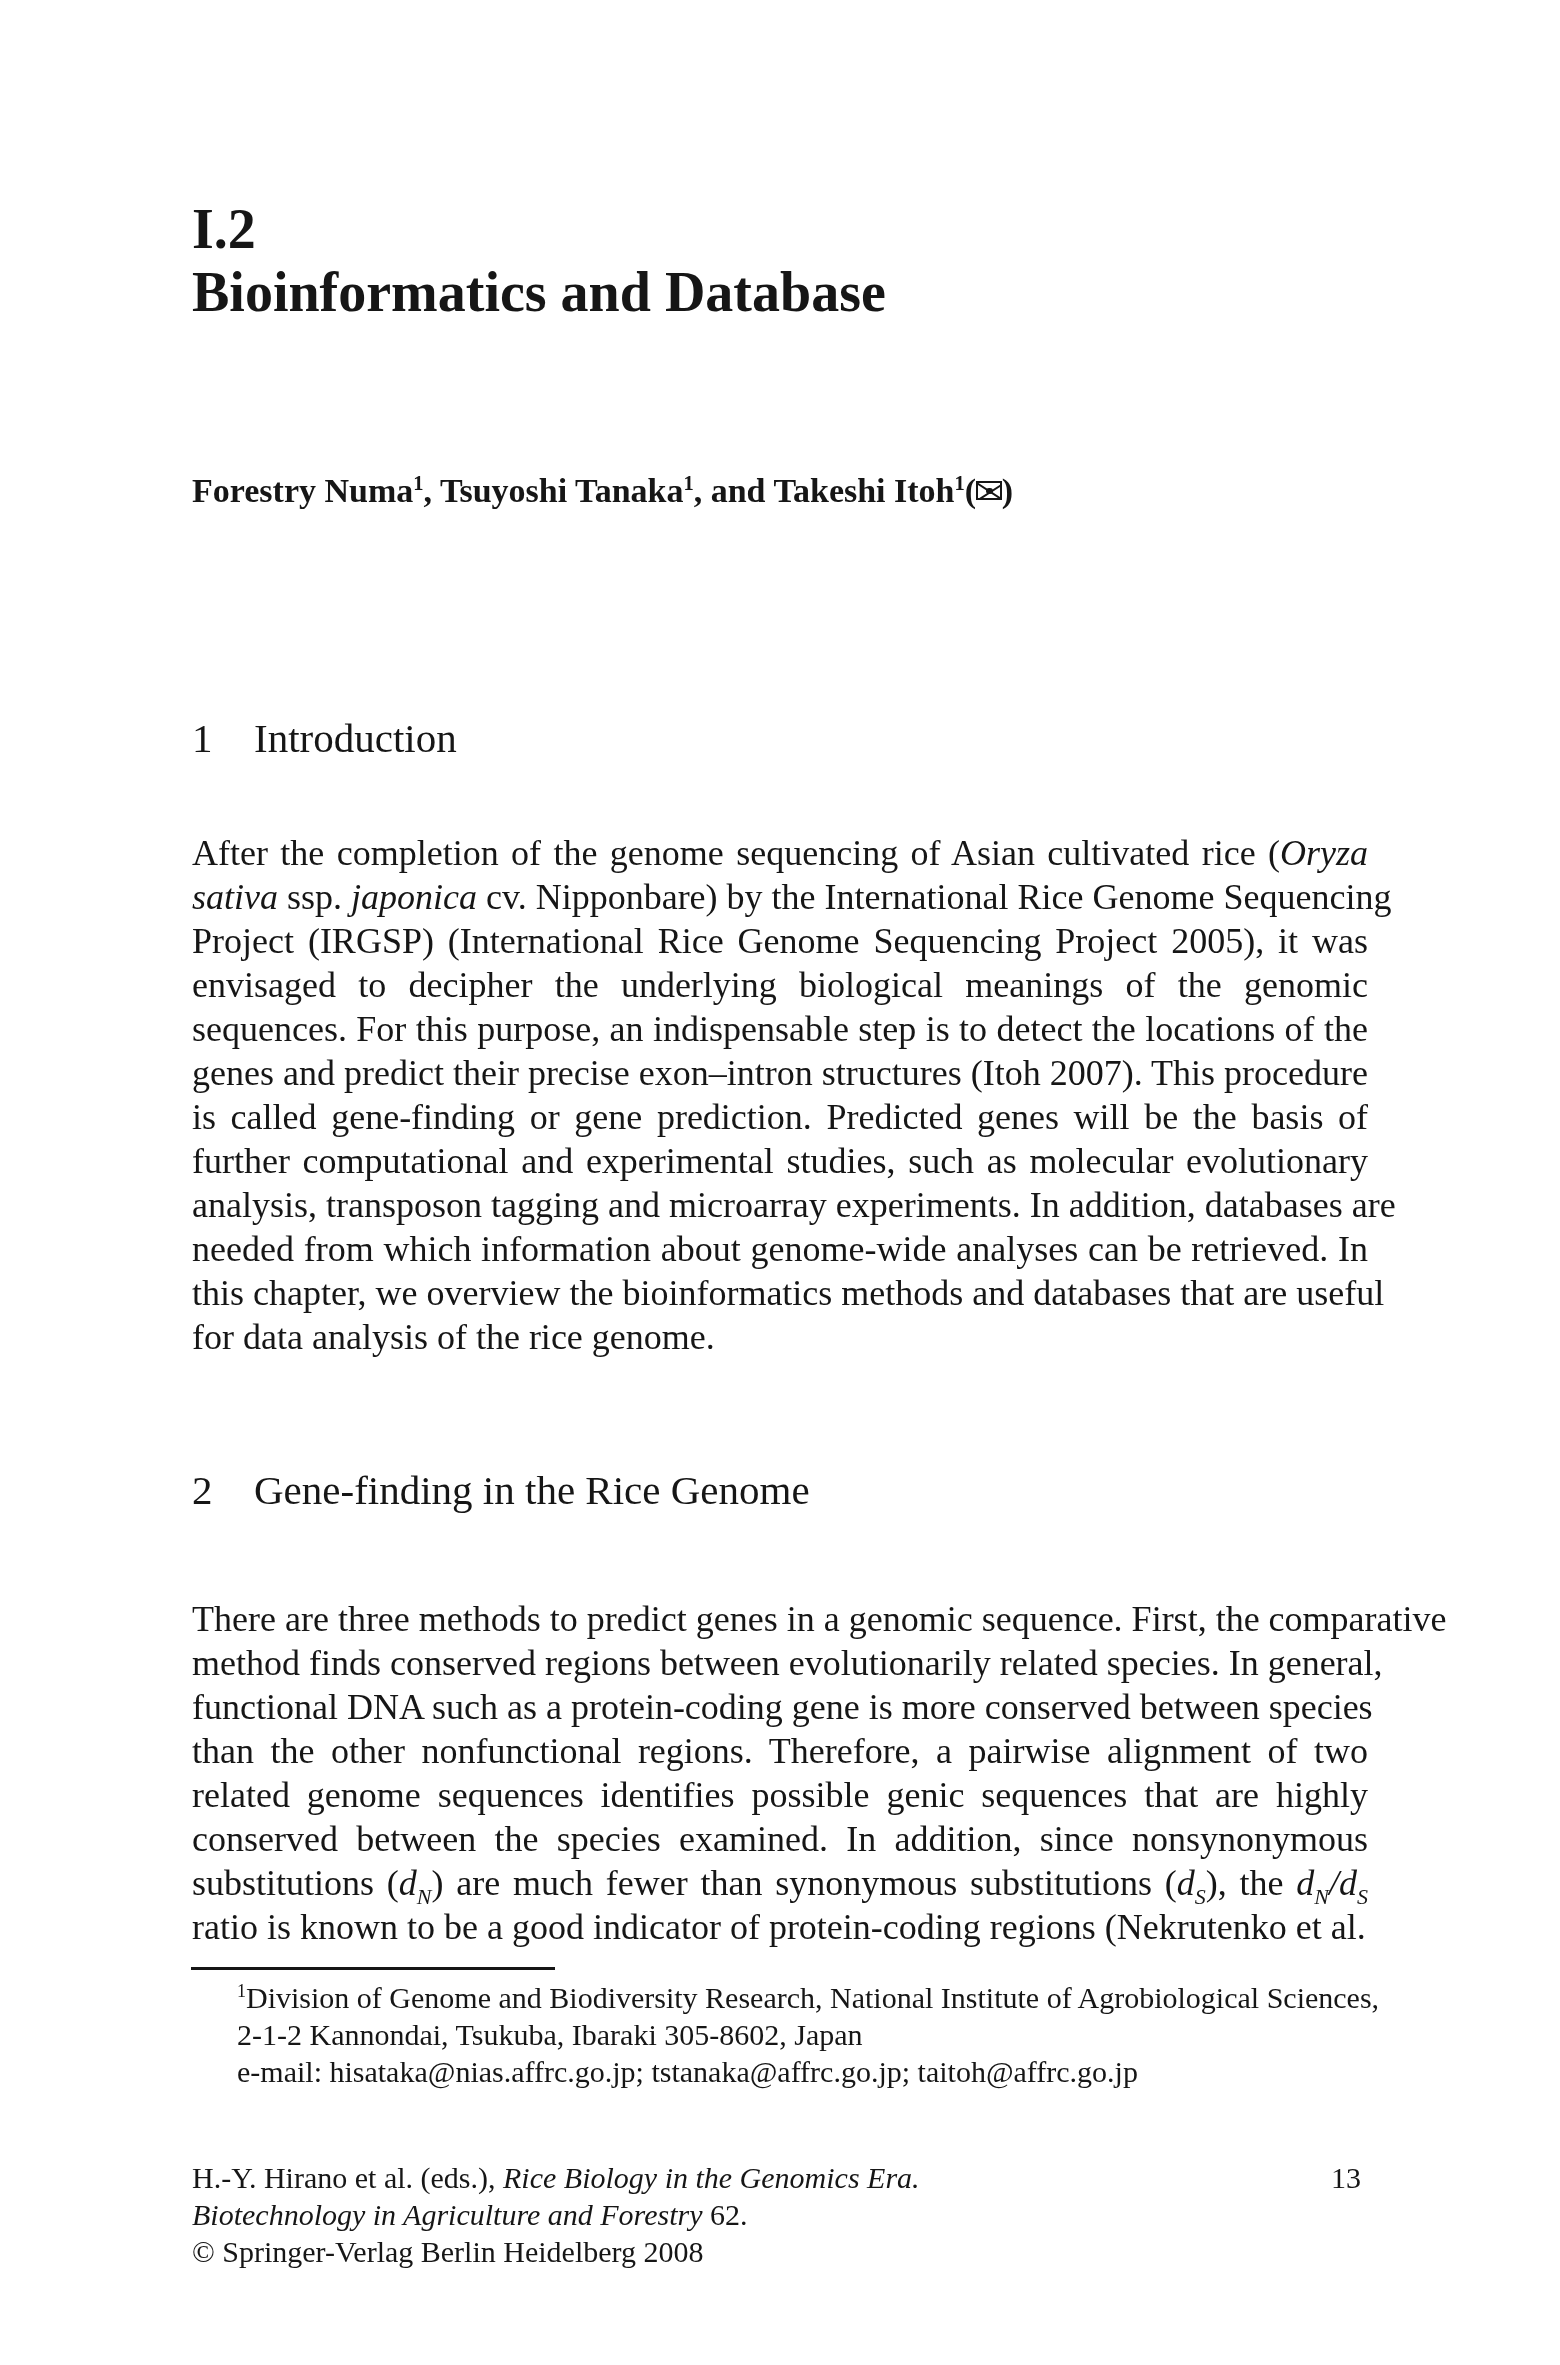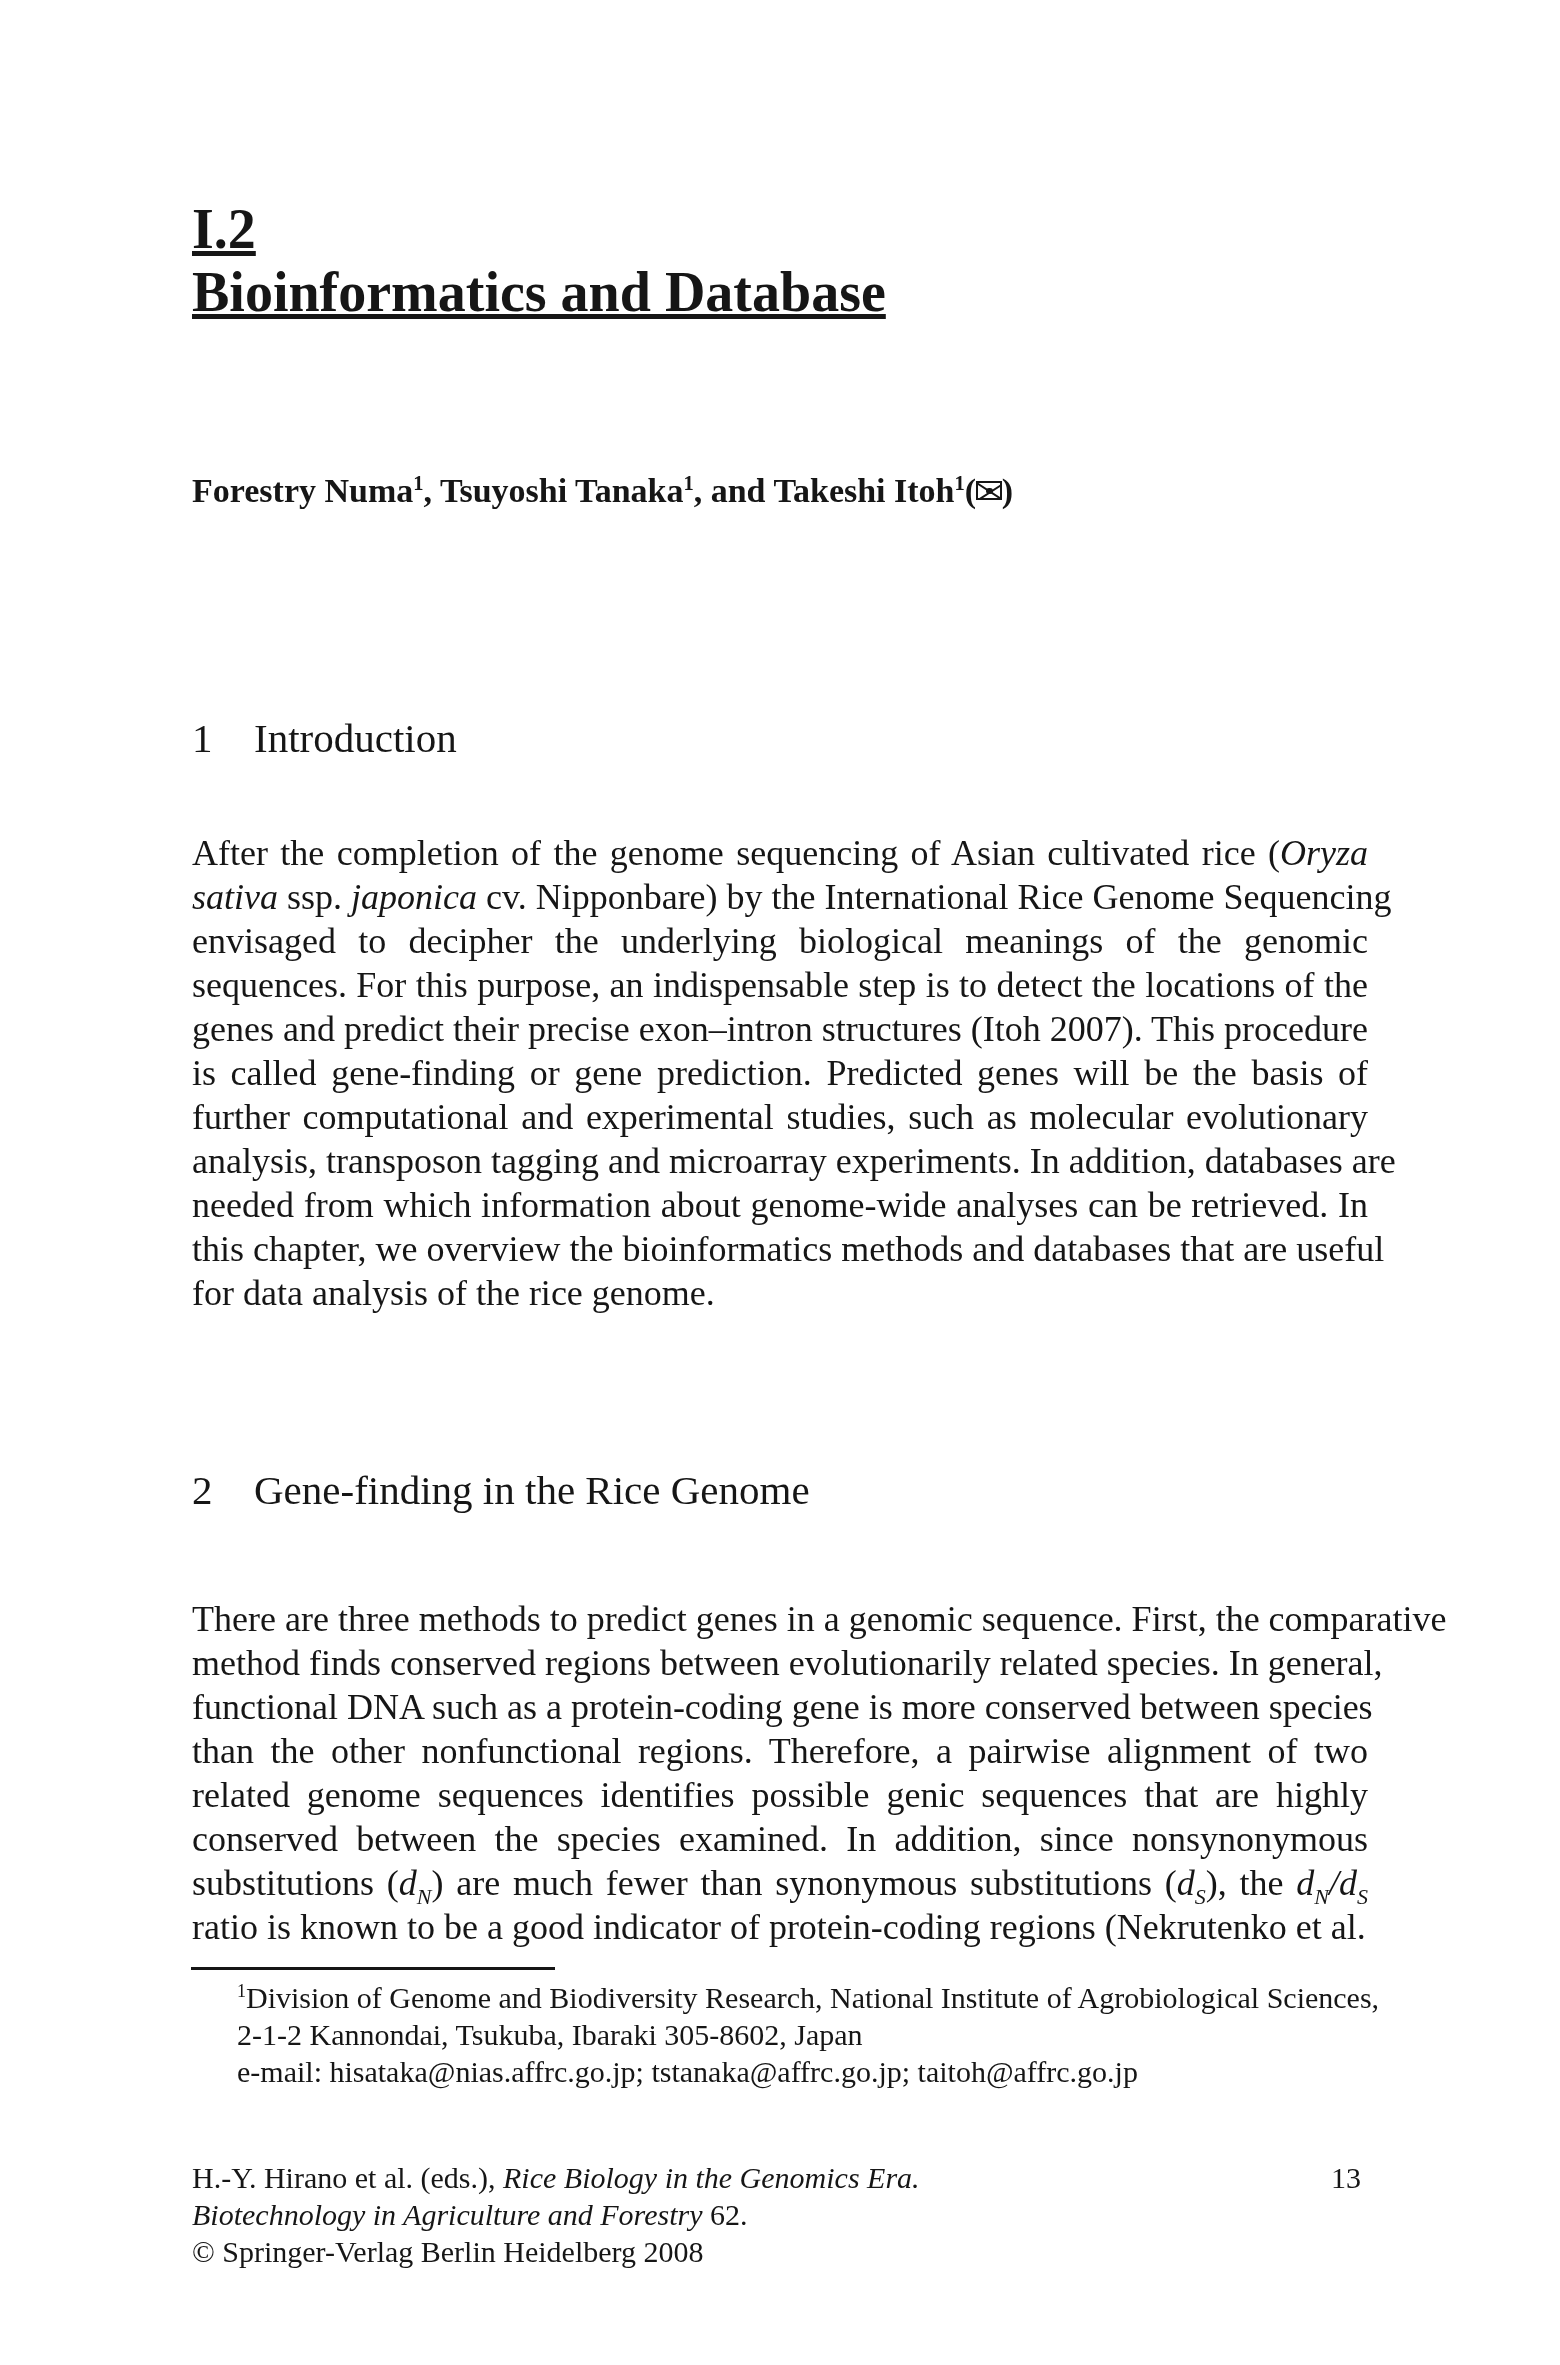--- a/index.html
+++ b/index.html
@@ -1,19 +1,19 @@
 <!DOCTYPE html>
 <html style="font-size:13.6px"><head>
 <meta charset="utf-8">
 <style>
   html, body { margin: 0; padding: 0; background: #ffffff; }
   body { width: 1560px; height: 2366px; position: relative; overflow: hidden;
          font-family: "Liberation Serif", "DejaVu Serif", serif; color: #161616; }
   .abs { position: absolute; left: 192px; }
-  .title { font-weight: bold; font-size: 56px; line-height: 63px; top: 198px; width: 1176px; text-decoration: underline; }
+  .title { font-weight: bold; font-size: 56px; line-height: 63px; top: 198px; width: 1176px; }
   .title div { white-space: nowrap; }
   .authors { font-weight: bold; font-size: 34px; line-height: 41px; top: 470px; white-space: nowrap; }
   .authors sup { font-size: 20.5px; vertical-align: 12px; line-height: 0; }
   .env { display: inline-block; width: 25.6px; height: 19px; border: 2.1px solid #161616; position: relative;
          vertical-align: 1.7px; box-sizing: border-box; overflow: hidden; }
   .env:before, .env:after { content: ""; position: absolute; left: -3.4px; top: 7.7px; width: 31px; height: 2.1px; background: #161616; }
   .env:before { transform: rotate(33deg); }
   .env:after { transform: rotate(-33deg); }
   .env .dot { position: absolute; left: 7.7px; top: 4.3px; width: 6.8px; height: 6.8px; border-radius: 50%; background: #161616; z-index: 2; }
   .h2 { font-weight: normal; font-size: 41px; line-height: 48px; white-space: nowrap; }
@@ -42,20 +42,21 @@
   <span>Forestry Numa</span><sup>1</sup><span>, </span><span>Tsuyoshi Tanaka</span><sup>1</sup><span>, and </span><span>Takeshi Itoh</span><sup>1</sup><span>(<span class="env"><span class="dot"></span></span>)</span>
 </div>
 
 <div class="abs h2" style="top:714px;">
   <span class="num">1</span><span>Introduction</span>
 </div>
 
 <div class="abs para" id="para1" style="top:815px;">
     <span class="line">After the completion of the genome sequencing of Asian cultivated rice (<i>Oryza</i></span>
     <span class="line"><i>sativa</i> ssp. <i>japonica</i> cv. Nipponbare) by the International Rice Genome Sequencing</span>
+    <span class="line">Project (IRGSP) (International Rice Genome Sequencing Project 2005), it was</span>
     <span class="line">envisaged to decipher the underlying biological meanings of the genomic</span>
     <span class="line">sequences. For this purpose, an indispensable step is to detect the locations of the</span>
     <span class="line">genes and predict their precise exon–intron structures (Itoh 2007). This procedure</span>
     <span class="line">is called gene-finding or gene prediction. Predicted genes will be the basis of</span>
     <span class="line">further computational and experimental studies, such as molecular evolutionary</span>
     <span class="line">analysis, transposon tagging and microarray experiments. In addition, databases are</span>
     <span class="line">needed from which information about genome-wide analyses can be retrieved. In</span>
     <span class="line">this chapter, we overview the bioinformatics methods and databases that are useful</span>
     <span class="line last">for data analysis of the rice genome.</span>
   </div>

